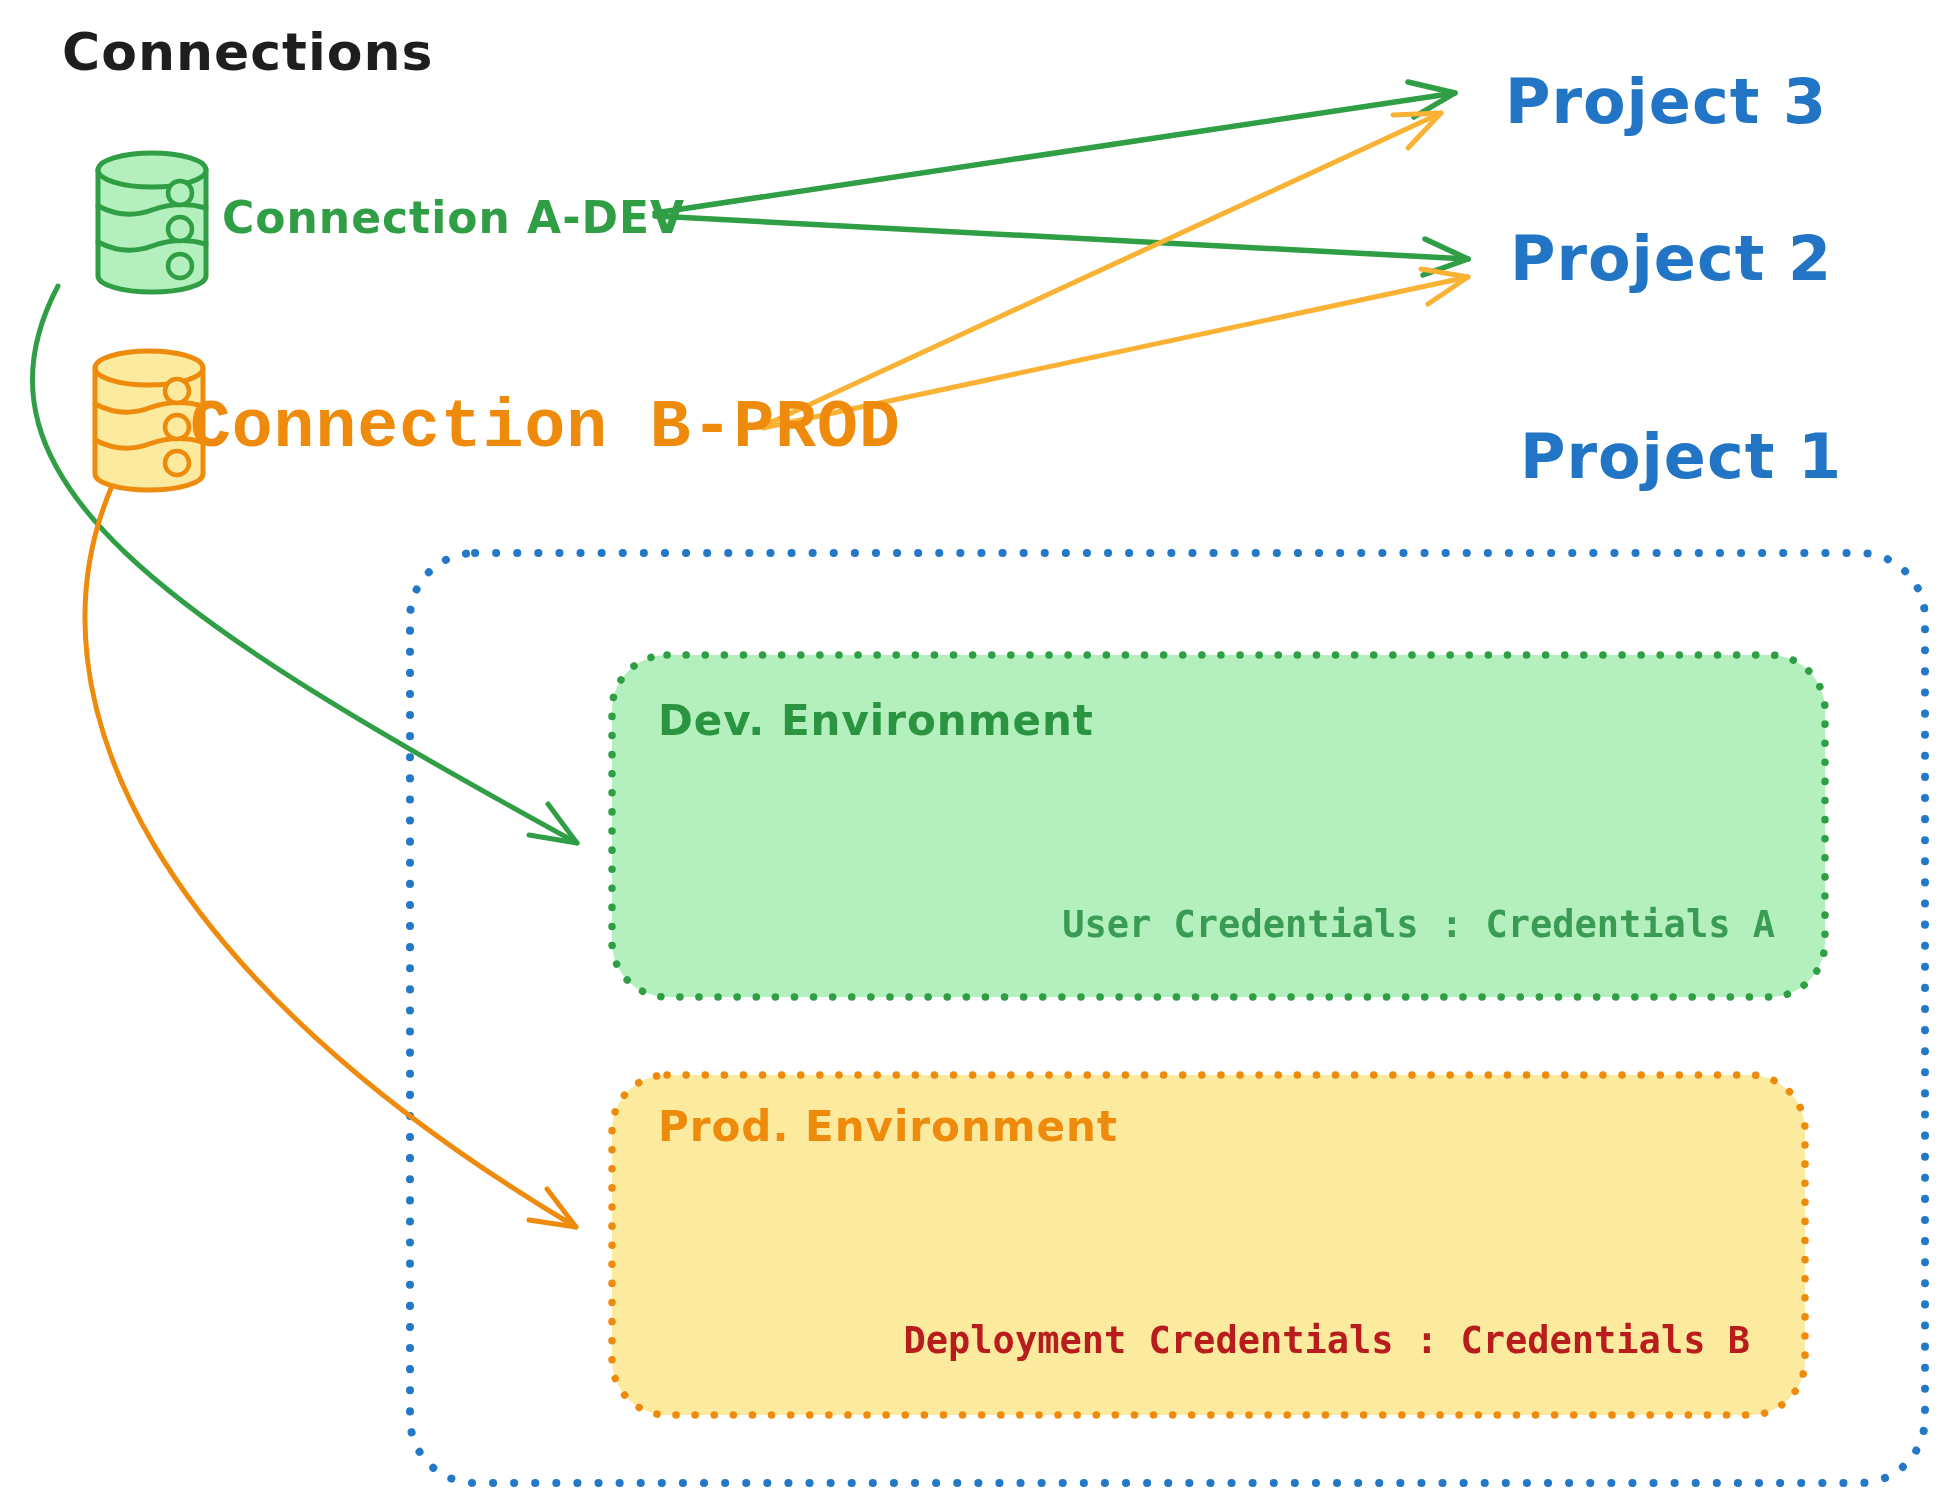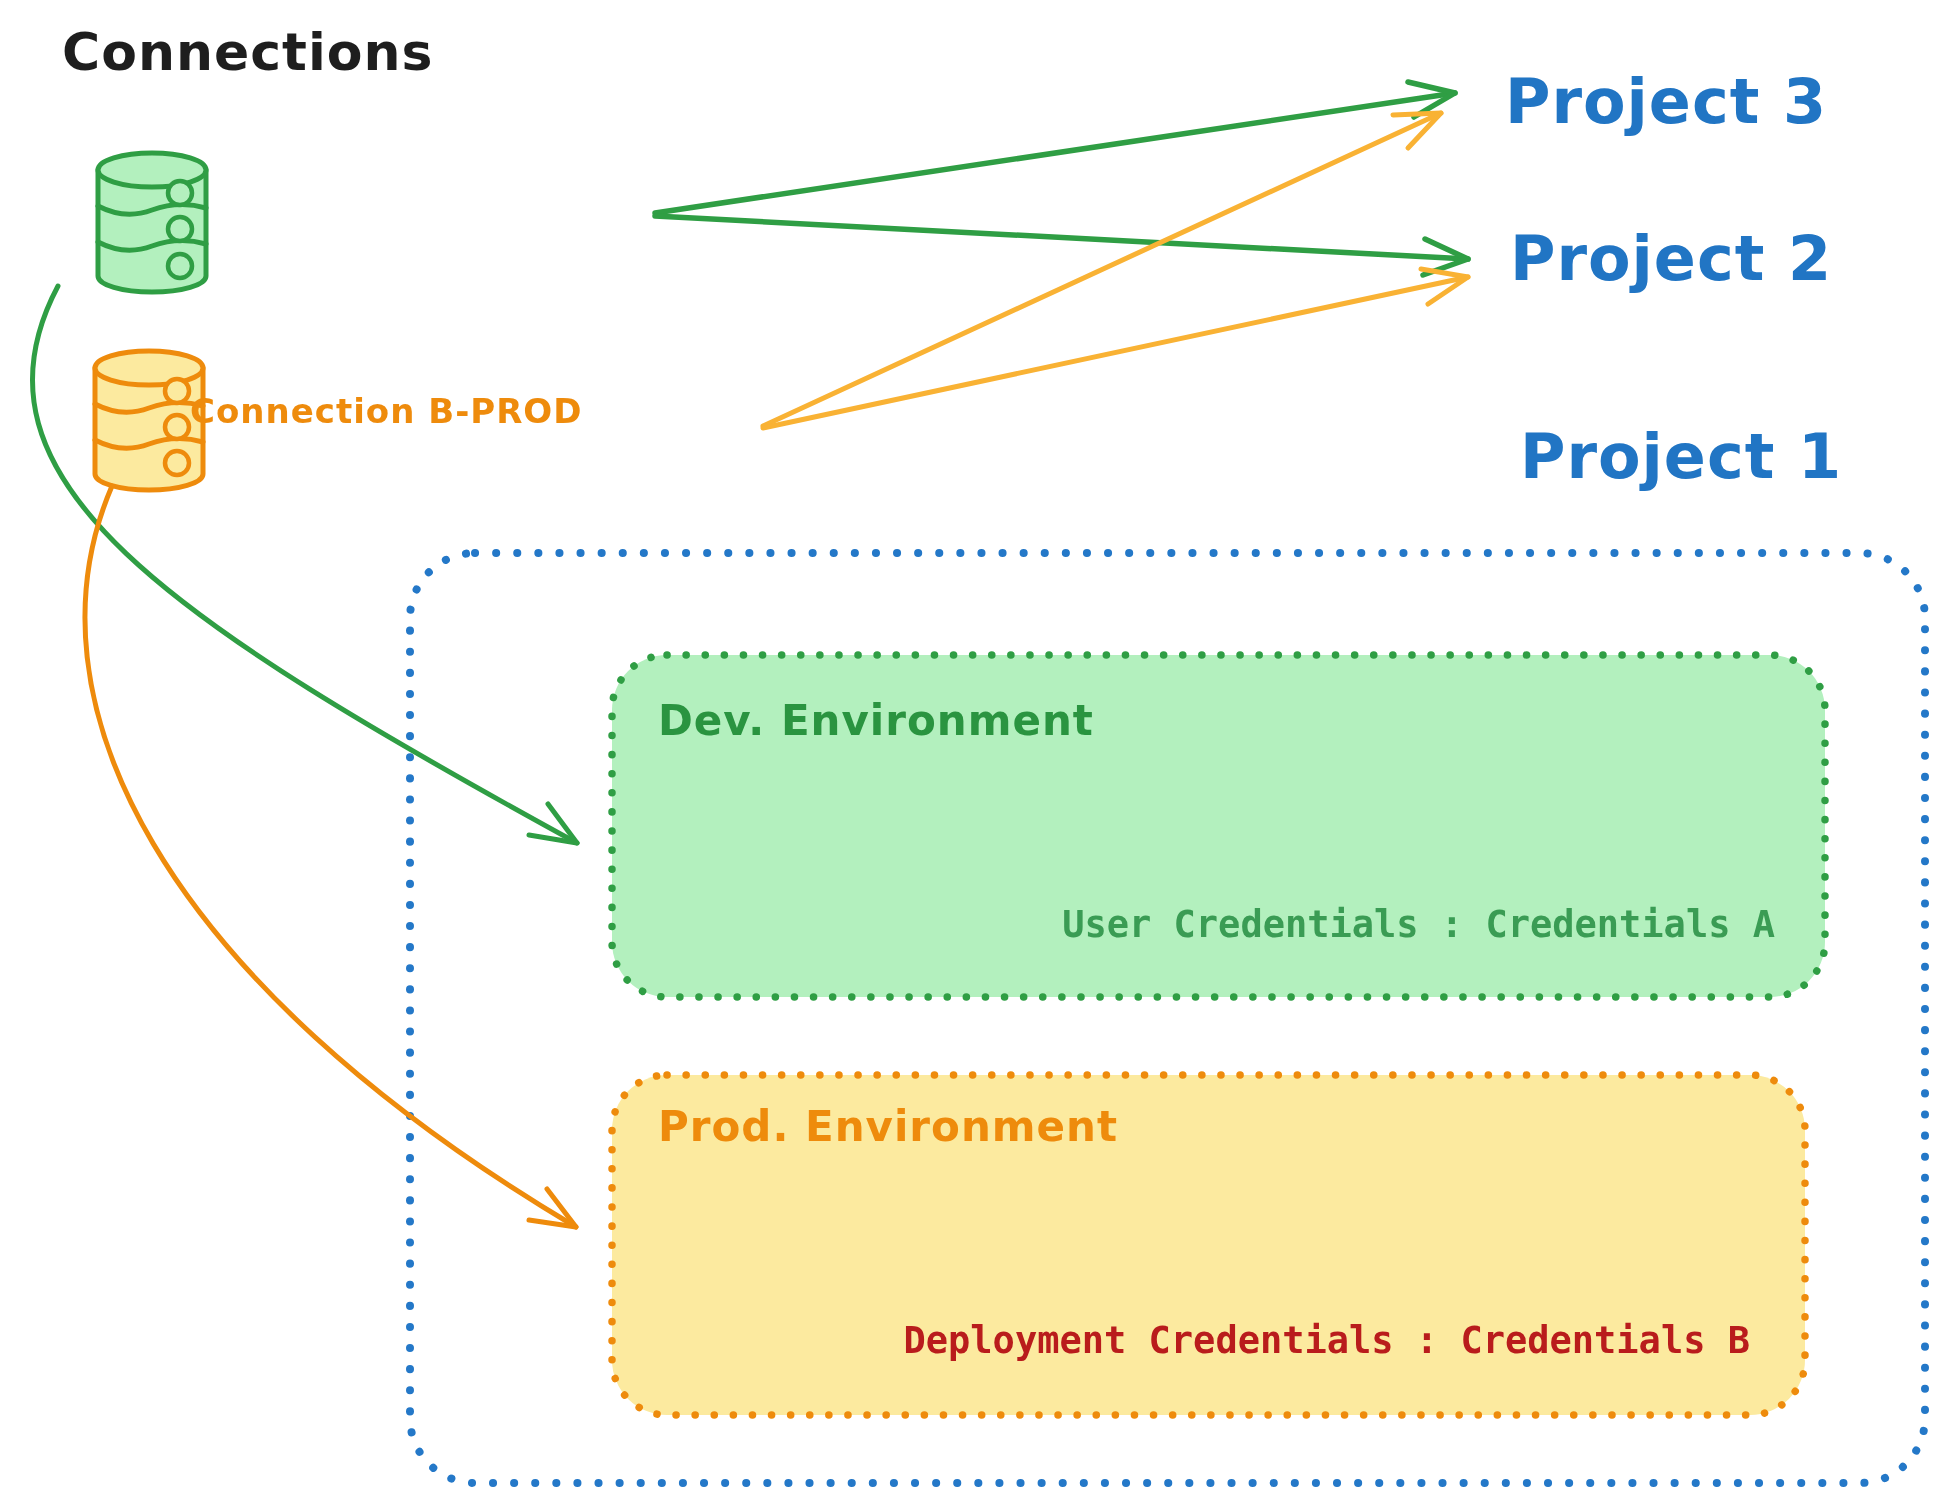--- a/index.html
+++ b/index.html
@@ -22,21 +22,21 @@
   .ink    { color: #1e1e1e; }
   .blue   { color: #2175c4; }
   .green  { color: #2f9e44; }
   .orange { color: #ee8b0c; }
   .mono {
     font-family: "DejaVu Sans Mono", "Liberation Mono", monospace;
     letter-spacing: 0;
   }
   .title-main   { left: 62px;  top: 26px;  font-size: 52px; }
   .label-adev   { left: 222px; top: 196px; font-size: 44px; }
-  .label-bprod  { left: 190px; top: 394px; font-size: 34px; }
+  .label-bprod  { left: 190px; top: 394px; font-size: 68px; font-family: Liberation Mono, monospace; }
   .label-p3     { left: 1505px; top: 48px;  font-size: 62px; margin-top: 23px; }
   .label-p2     { left: 1510px; top: 228px; font-size: 62px; }
   .label-p1     { left: 1520px; top: 426px; font-size: 62px; }
   .title-dev    { left: 658px; top: 700px;  font-size: 42px; color: #2a9440; }
   .title-prod   { left: 658px; top: 1106px; font-size: 42px; }
   .creds-dev    { right: 173px; top: 906px;  font-size: 37px; color: #3a9c54; }
   .creds-prod   { right: 198px; top: 1322px; font-size: 37px; color: #b91c1c; }
 </style>
 </head>
 <body>
@@ -95,20 +95,21 @@
     </g>
 
     <g stroke="#ee8b0c" stroke-width="5" fill="none" stroke-linecap="round" stroke-linejoin="round">
       <path d="M112 486 C 20 700, 160 980, 576 1227"></path>
       <path d="M547 1189 L576 1227 L529 1220"></path>
     </g>
   </svg>
 
   <div class="txt ink title-main">Connections</div>
 
+  <div class="txt green label-adev">Connection A-DEV</div>
 
   <div class="txt orange label-bprod">Connection B-PROD</div>
 
   <div class="txt blue label-p3">Project 3</div>
 
   <div class="txt blue label-p2">Project 2</div>
 
   <div class="txt blue label-p1">Project 1</div>
 
   <div class="txt green title-dev">Dev. Environment</div>

